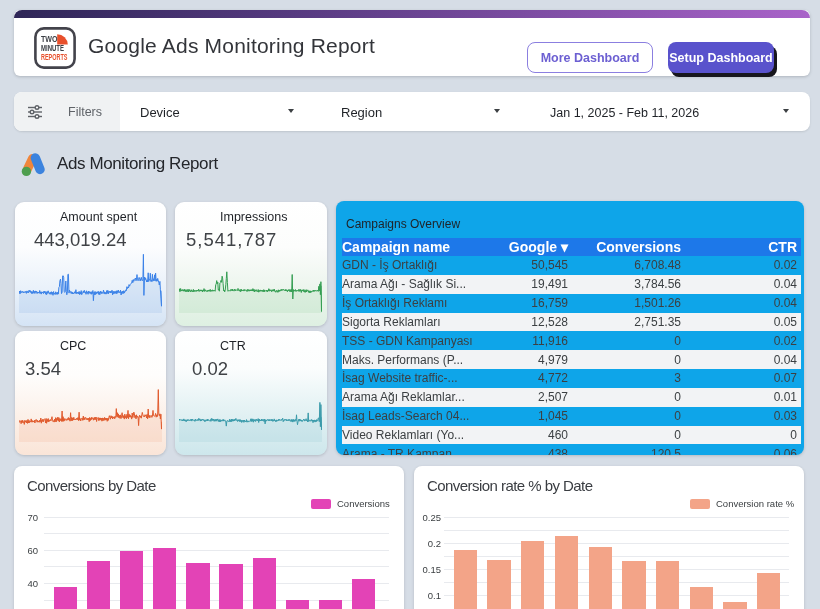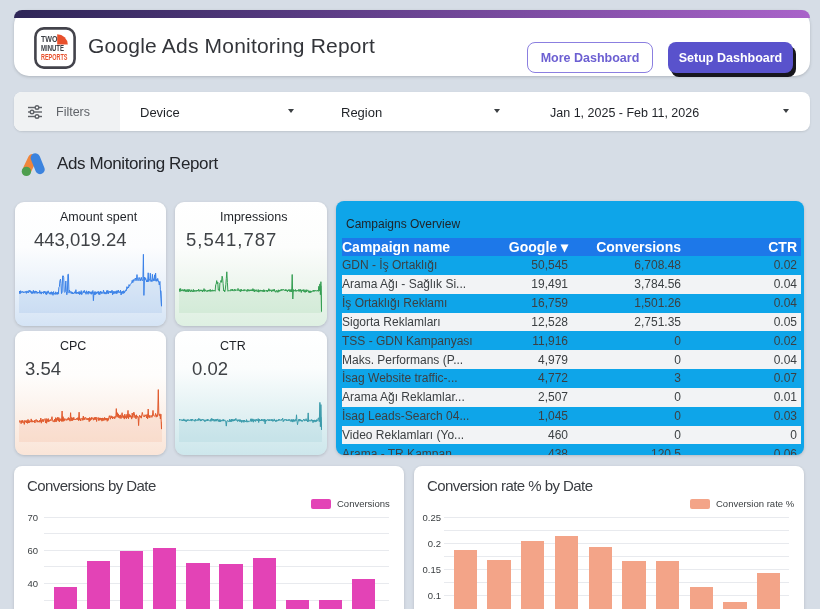--- a/index.html
+++ b/index.html
@@ -1,32 +1,32 @@
 <!DOCTYPE html>
 <html><head><meta charset="utf-8">
 <style>
 * { margin:0; padding:0; box-sizing:border-box; }
 html,body { width:820px; height:609px; overflow:hidden; background:#d6dde6;
   font-family:"Liberation Sans",sans-serif; position:relative; }
 .abs { position:absolute; }
-#header { left:14px; top:10px; width:796px; height:66px; background:#fff; border-radius:15px;
+#header { left:14px; top:10px; width:796px; height:66px; background:#fff; border-radius:6px;
   box-shadow:0 1px 3px rgba(60,64,67,.25); }
 #header .bar { position:absolute; left:0; top:0; width:100%; height:8px; border-radius:10px 10px 0 0;
   background:linear-gradient(90deg,#2e2657 0%,#563a80 35%,#8350a8 70%,#a963c9 100%); }
 #logo { position:absolute; left:20px; top:17px; }
 #htitle { position:absolute; left:74px; top:24px; font-size:21px; font-weight:500; color:#33353a; letter-spacing:0.2px;}
 .btn { position:absolute; top:32px; height:31px; border-radius:8px; font-size:12.5px; font-weight:700;
   display:flex; align-items:center; justify-content:center; }
 #btn1 { left:513px; width:126px; border:1.5px solid #8b7fe0; color:#6c5fd2; background:#fff; }
-#btn2 { left:654px; width:125px; background:#5952cc; color:#fff; box-shadow:3px 4px 0 #17161c; }
+#btn2 { left:654px; width:106px; background:#5952cc; color:#fff; box-shadow:3px 4px 0 #17161c; }
 #filters { left:14px; top:92px; width:796px; height:39px; background:#fff; border-radius:8px;
   box-shadow:0 1px 2px rgba(60,64,67,.15); }
 #fchip { position:absolute; left:0; top:0; width:106px; height:39px; background:#f0f2f3; border-radius:8px 0 0 8px;
   display:flex; align-items:center; }
-#fchip span { color:#5f6368; font-size:12.5px; margin-left:12px; }
+#fchip span { color:#5f6368; font-size:12.5px; margin-left:24px; }
 .flabel { position:absolute; top:13px; font-size:13px; color:#1f2227; font-weight:500; }
 .fdate  { position:absolute; top:14px; font-size:12.5px; color:#1f2227; font-weight:500; }
 .caret { position:absolute; top:17px; width:0; height:0; border-left:3.5px solid transparent;
   border-right:3.5px solid transparent; border-top:4.5px solid #3c4043; }
 #stitle { left:57px; top:154px; font-size:17px; letter-spacing:-0.4px; color:#24262b; }
 #adsicon { left:20px; top:151px; }
 .kpi { position:absolute; background:#fff; border-radius:9px; box-shadow:0 1px 3px rgba(60,64,67,.22);
   overflow:hidden; width:151px; height:124px; }
 .kpi .lab { position:absolute; left:10px; top:8px; font-size:12.5px; color:#1f2227;margin-left:35px; }
 .kpi .val { position:absolute; top:27px; font-size:18.5px; color:#3f4246; }

